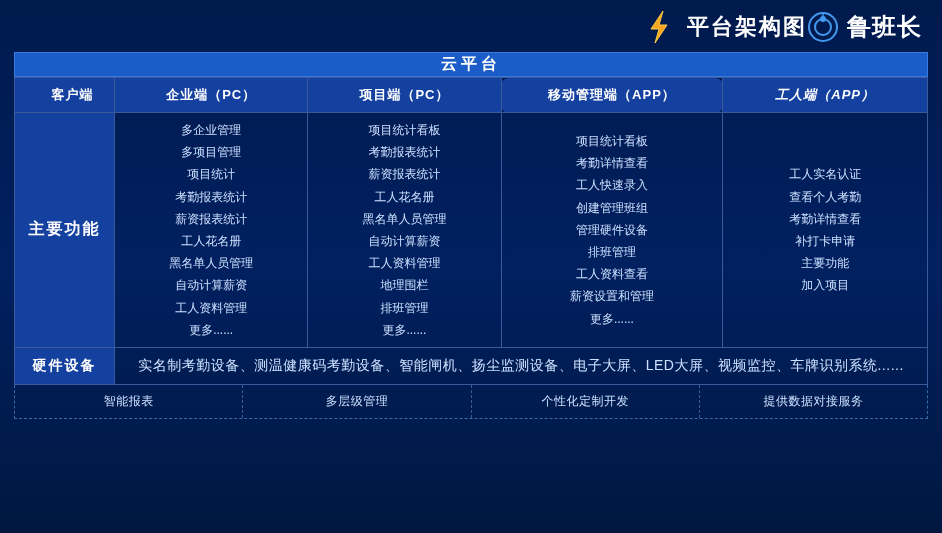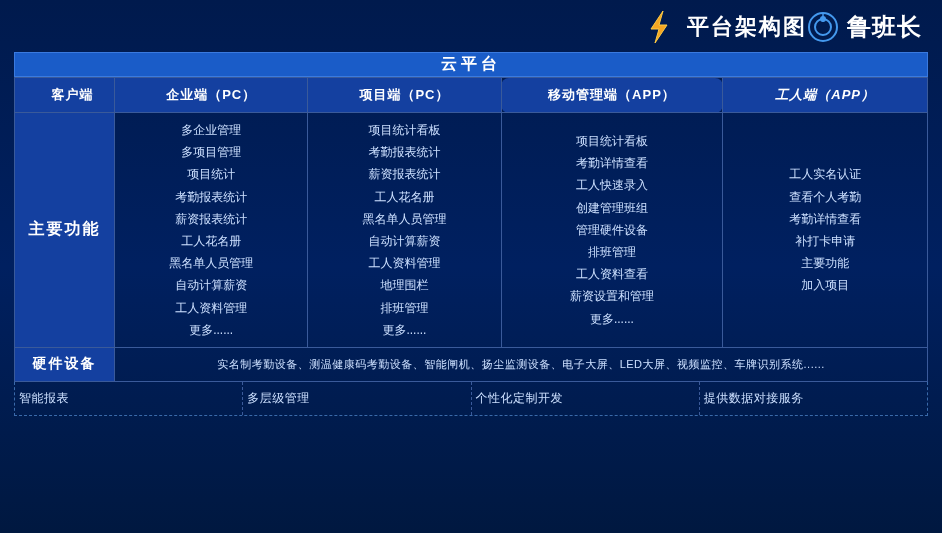--- a/index.html
+++ b/index.html
@@ -135,30 +135,30 @@
     .hardware-label {
       background: #1440a0;
       font-size: 14px;
       font-weight: bold;
       color: #fff;
       letter-spacing: 2px;
       padding: 6px 4px;
     }
     .hardware-content {
       background: transparent;
-      font-size: 11px;
+      font-size: 14px;
       color: #cce0ff;
       padding: 9px 10px;
       text-align: left;
       letter-spacing: 0.5px;
     }
     .bottom-item {
       flex: 1;
       border-right: 1px dashed #3a5a9a;
-      text-align: left;
+      text-align: center;
       padding: 8px 4px;
       font-size: 12px;
       color: #cce0ff;
       background: transparent;
       letter-spacing: 0.5px;
     }
     .bottom-item:last-child {
       border-right: none;
     }
   </style>

